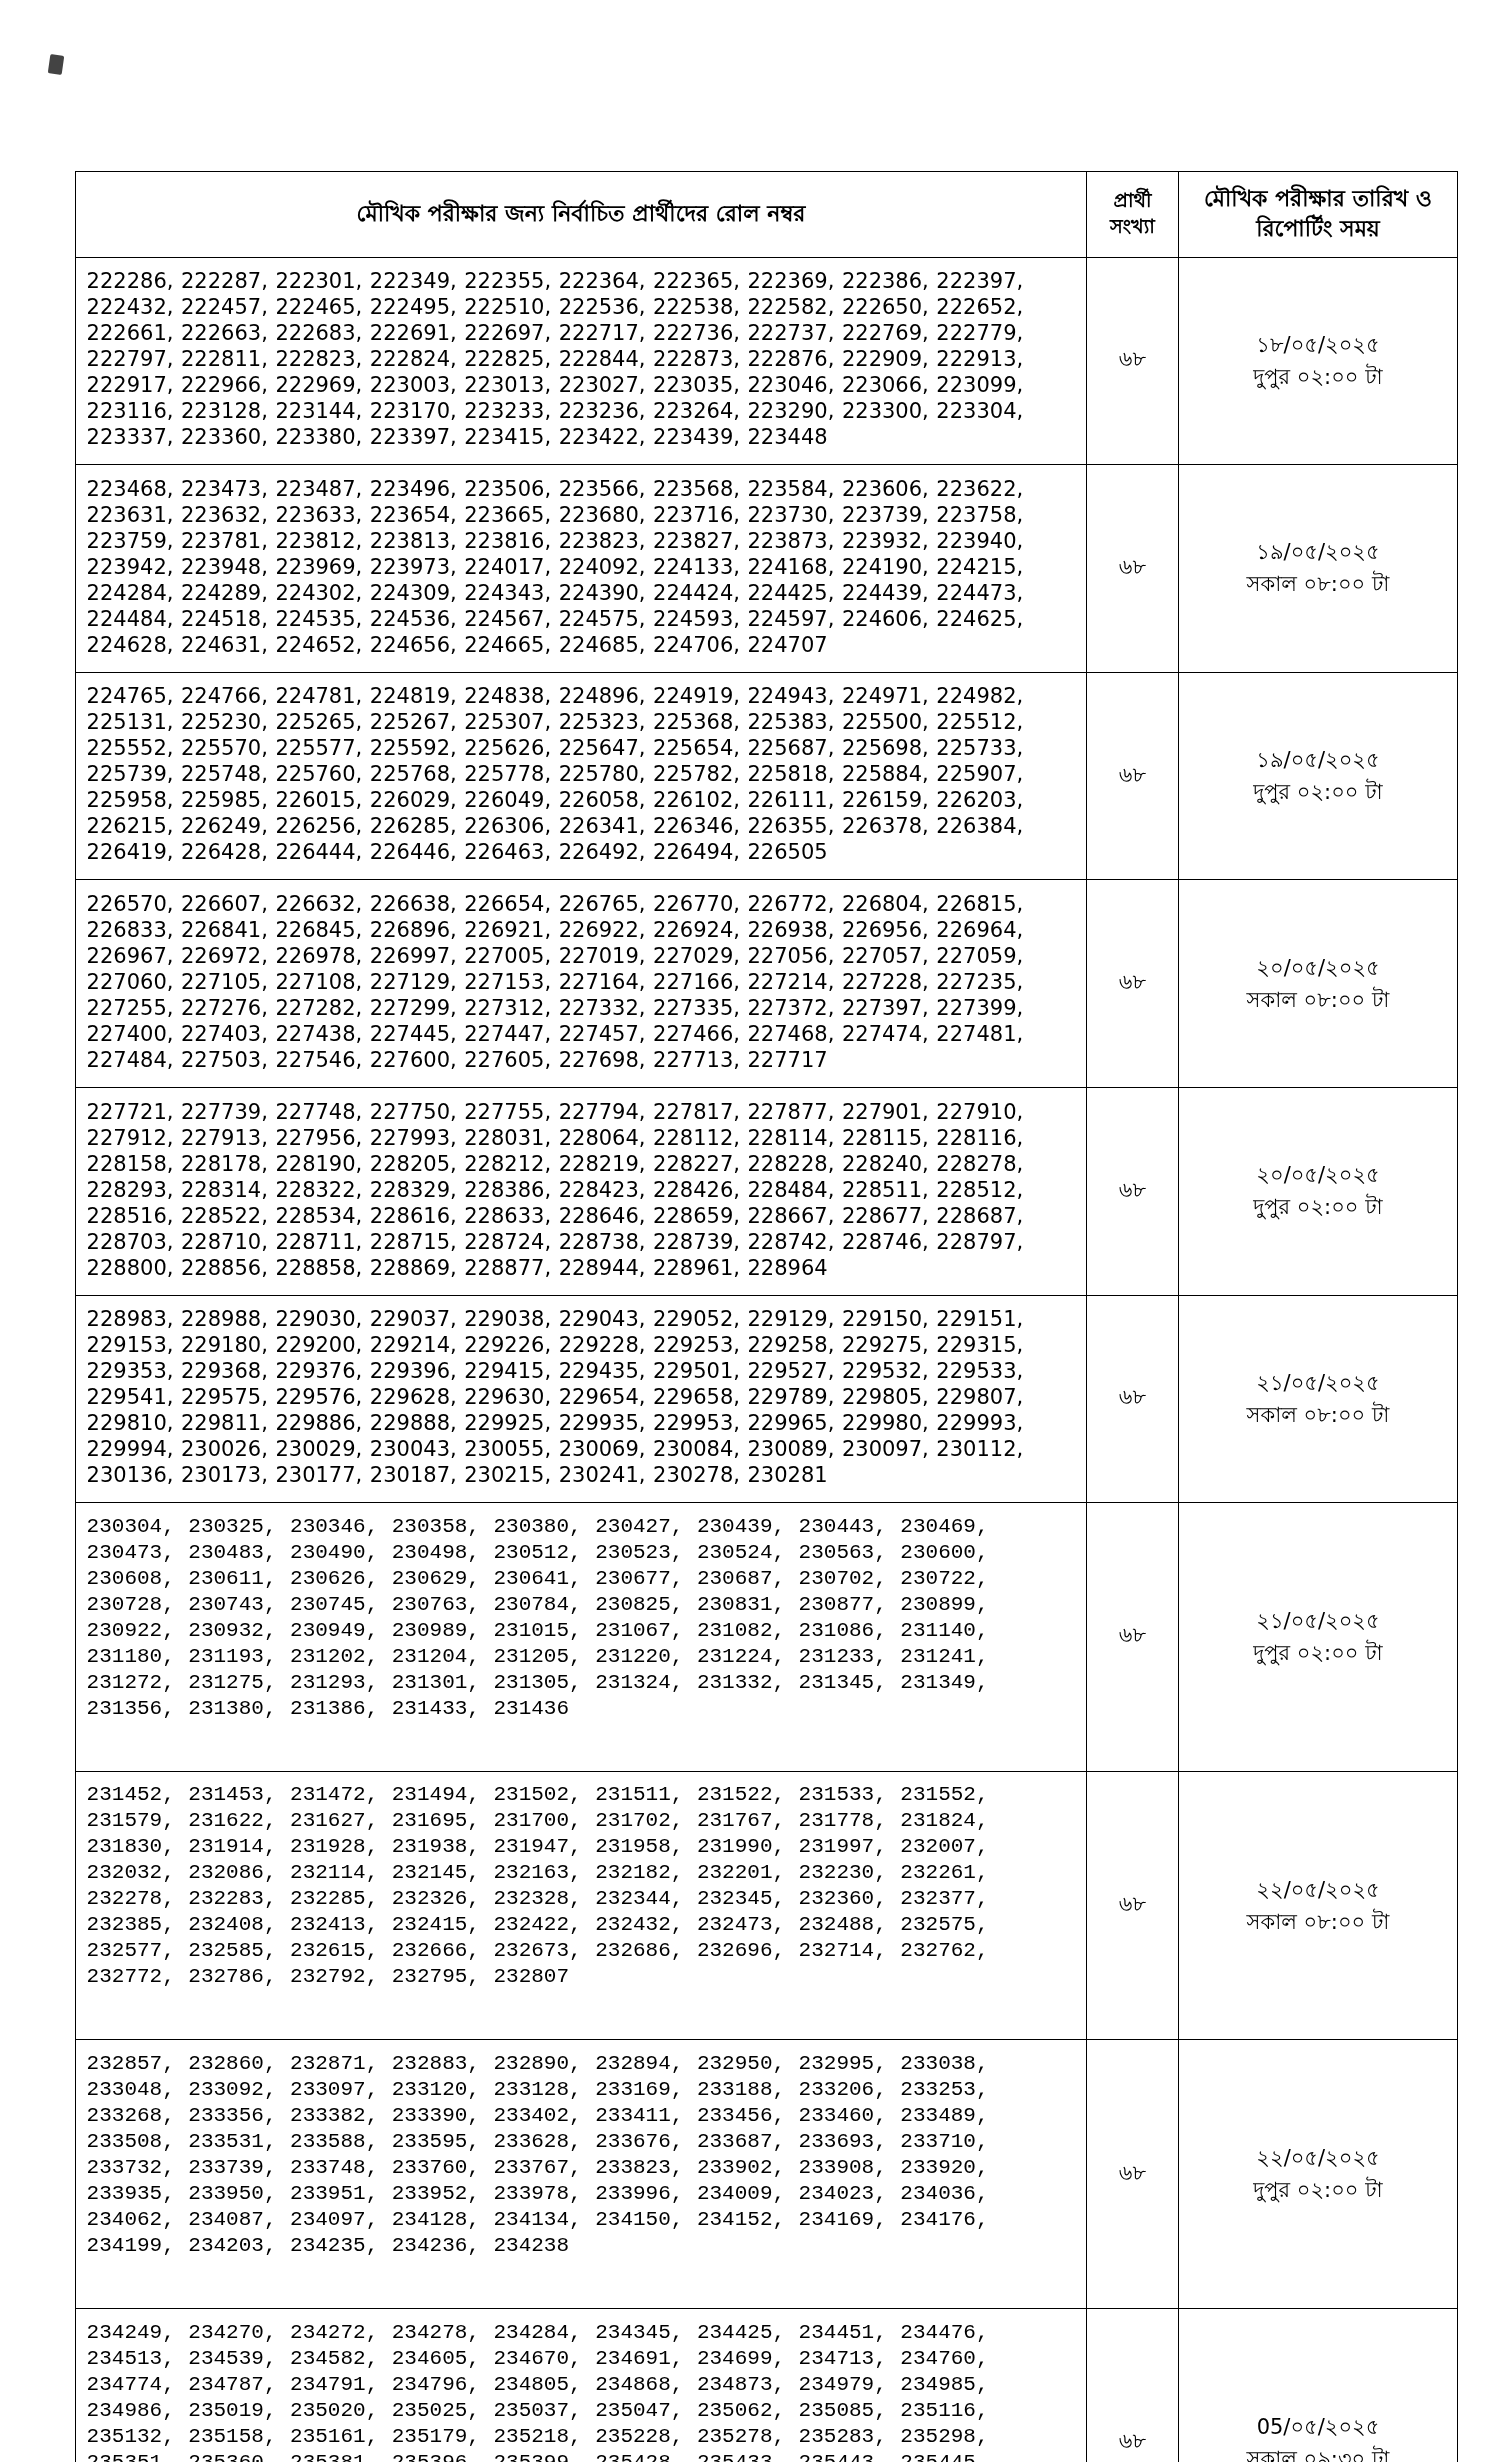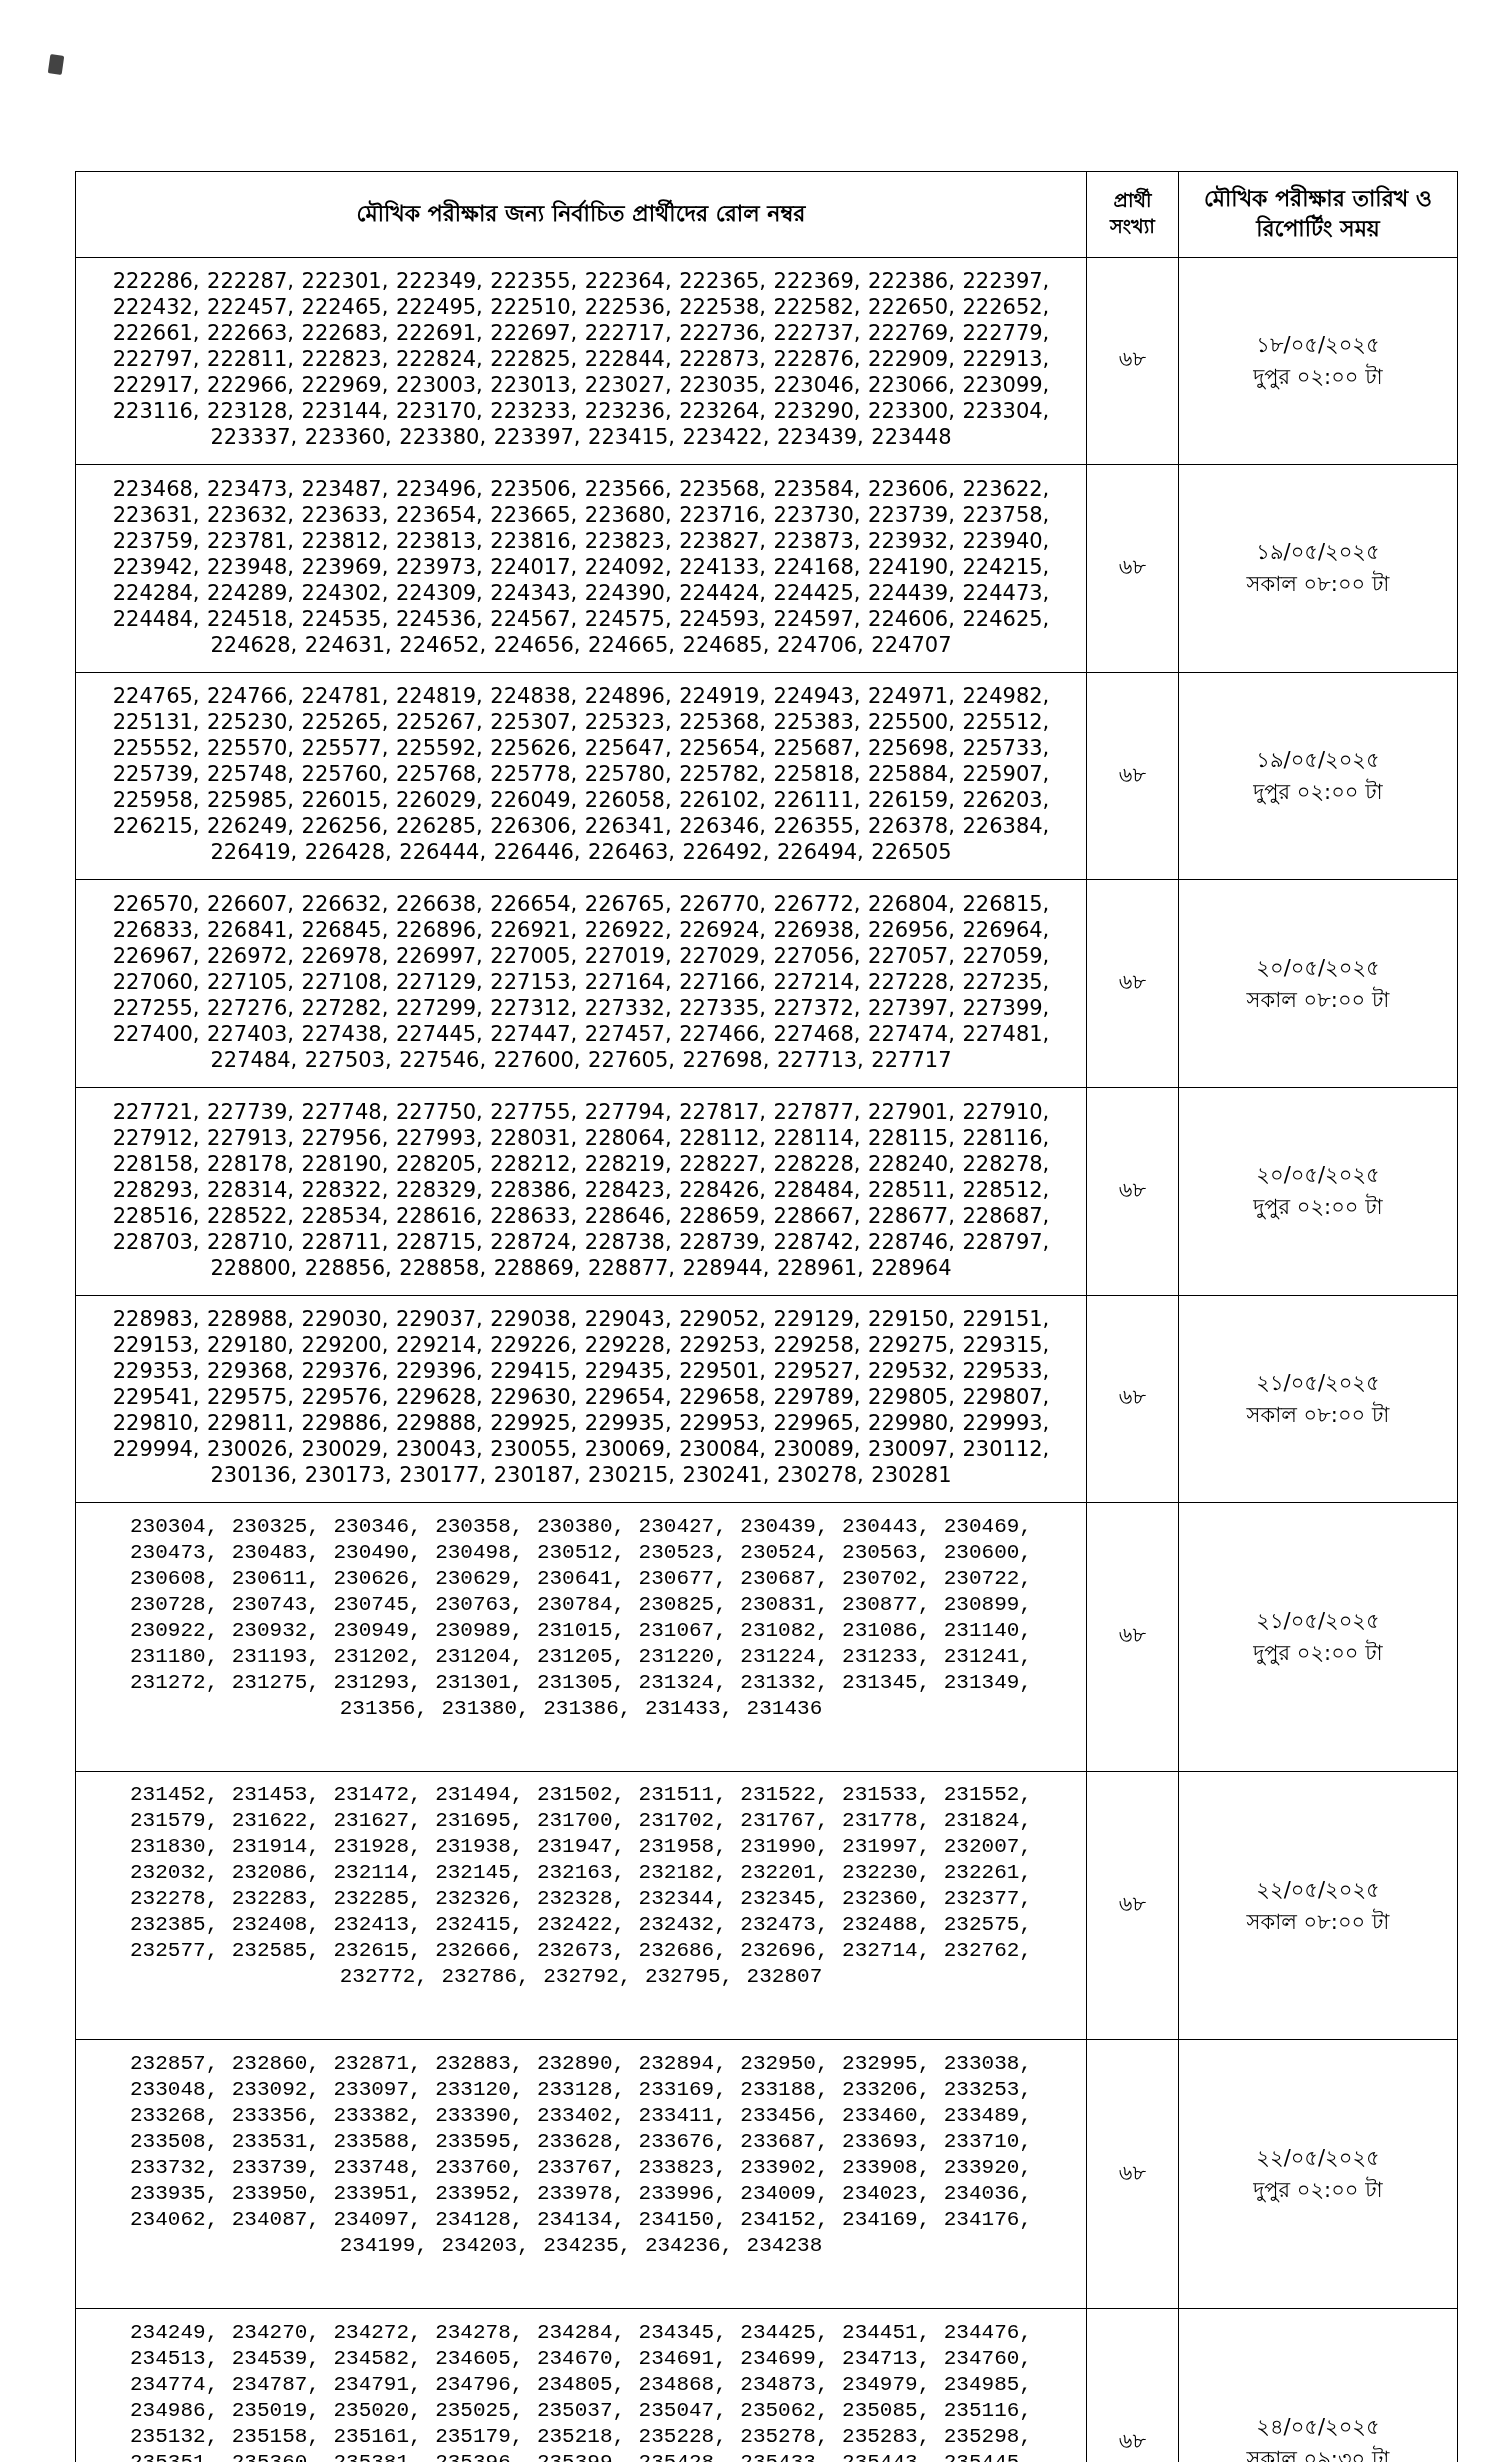--- a/index.html
+++ b/index.html
@@ -20,21 +20,21 @@
   .schedule th{
     font-weight:bold;font-size:22px;line-height:30px;
     padding:12.3px 7px;vertical-align:middle;text-align:center;
   }
   .col-rolls{width:996px;}
   .col-count{width:77px;}
   .col-count.hdr{font-size:19.3px;line-height:26px;}
   .col-date{width:264px;}
   td.rolls{
     font-size:21px;line-height:26px;letter-spacing:0;
-    padding:10.6px 10.6px 14px 10.6px;text-align:center;vertical-align:top;
+    padding:10.6px 10.6px 14px 10.6px;text-align:left;vertical-align:top;
     word-spacing:0.9px;
   }
   td.count{text-align:center;vertical-align:middle;font-size:21px;margin-top:28px;}
   td.date{text-align:center;vertical-align:middle;font-size:21px;line-height:32px;border-radius:23px;}
   tbody tr:nth-child(n+7) td.rolls{padding-bottom:49px;font-family:Liberation Mono, monospace;}
   .footer{
     position:absolute;left:0;right:0;top:2350px;
     text-align:center;font-size:24px;
   }
 </style>
@@ -123,21 +123,21 @@
           <td class="count">৬৮</td>
           <td class="date">
             <div>২২/০৫/২০২৫</div>
             <div>দুপুর ০২:০০ টা</div>
           </td>
         </tr>
         <tr>
           <td class="rolls">234249, 234270, 234272, 234278, 234284, 234345, 234425, 234451, 234476, 234513, 234539, 234582, 234605, 234670, 234691, 234699, 234713, 234760, 234774, 234787, 234791, 234796, 234805, 234868, 234873, 234979, 234985, 234986, 235019, 235020, 235025, 235037, 235047, 235062, 235085, 235116, 235132, 235158, 235161, 235179, 235218, 235228, 235278, 235283, 235298, 235351, 235360, 235381, 235396, 235399, 235428, 235433, 235443, 235445, 235457, 235466, 235480, 235486, 235503, 235511, 235564, 235566, 235687, 235709, 235738, 235787, 235803, 235814</td>
           <td class="count">৬৮</td>
           <td class="date">
-            <div>২৪/০৫/২০২৫</div>
+            <div>05/০৫/২০২৫</div>
             <div>সকাল ০৯:৩০ টা</div>
           </td>
         </tr>
       </tbody>
   </table>
 
 
 </div>
 
 

